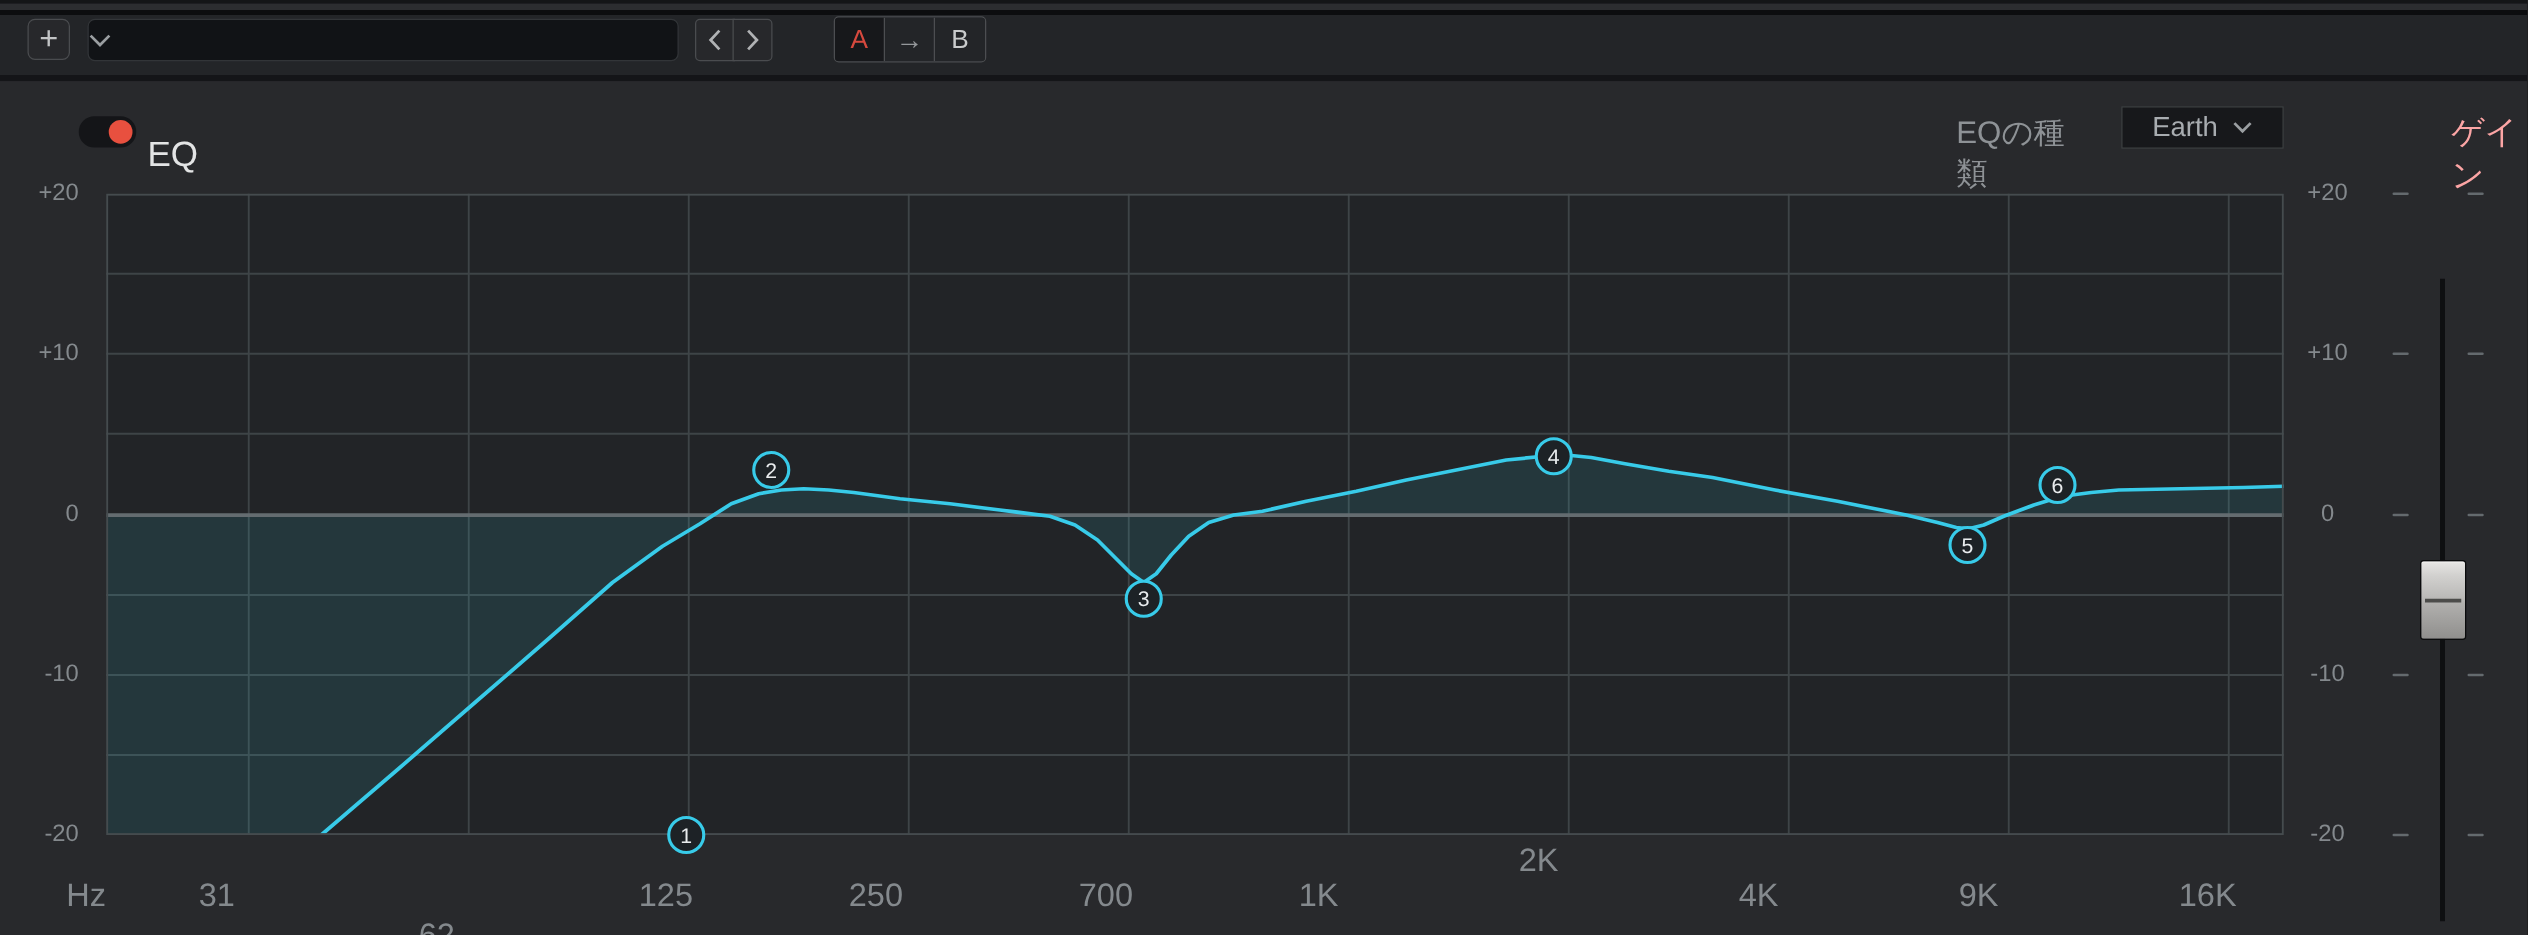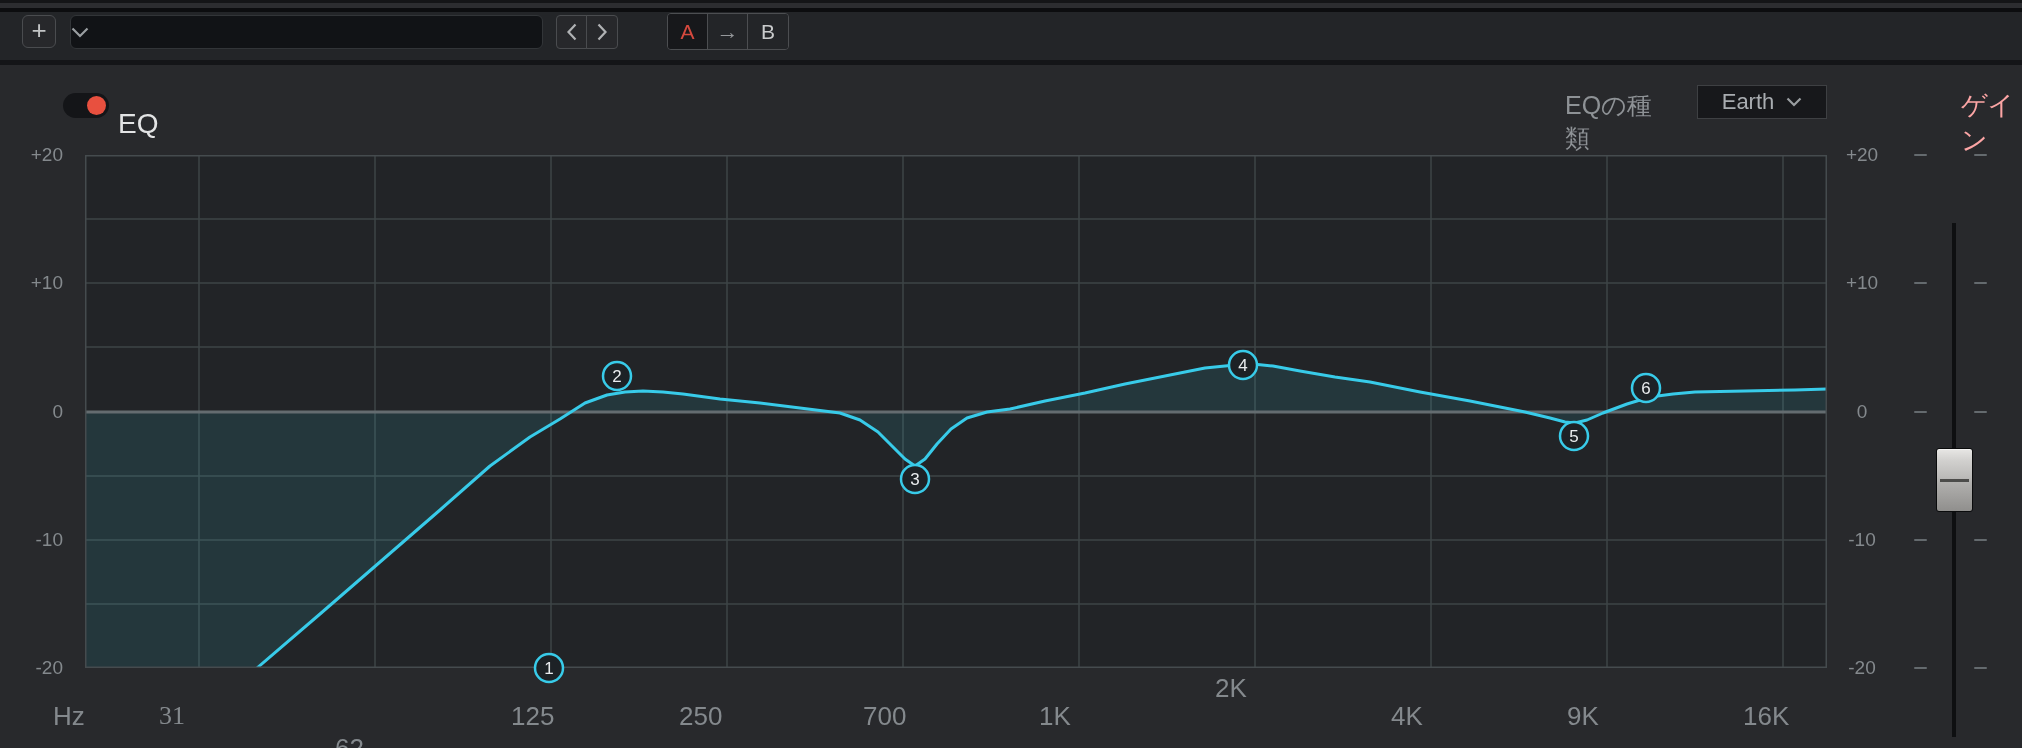--- a/index.html
+++ b/index.html
@@ -194,21 +194,21 @@
     <div class="gtick" style="left: 1974px; top: 411px;"></div>
     <div class="ylabel" style="left: 3px; top: 529px;">-10</div>
     <div class="ylabel right" style="left: 1832px; top: 529px;">-10</div>
     <div class="gtick" style="left: 1914px; top: 539px;"></div>
     <div class="gtick" style="left: 1974px; top: 539px;"></div>
     <div class="ylabel" style="left: 3px; top: 657px;">-20</div>
     <div class="ylabel right" style="left: 1832px; top: 657px;">-20</div>
     <div class="gtick" style="left: 1914px; top: 667px;"></div>
     <div class="gtick" style="left: 1974px; top: 667px;"></div>
     <div class="xlabel" style="left: 53px; top: 701px;">Hz</div>
-    <div class="xlabel" style="left: 159px; top: 701px; font-family: Liberation Serif, serif;">31</div>
+    <div class="xlabel" style="left: 159px; top: 701px;">31</div>
     <div class="xlabel" style="left: 335px; top: 701px; margin-top: 32px;">62</div>
     <div class="xlabel" style="left: 511px; top: 701px;">125</div>
     <div class="xlabel" style="left: 679px; top: 701px;">250</div>
     <div class="xlabel" style="left: 863px; top: 701px;">700</div>
     <div class="xlabel" style="left: 1039px; top: 701px;">1K</div>
     <div class="xlabel" style="left: 1215px; top: 673px;">2K</div>
     <div class="xlabel" style="left: 1391px; top: 701px;">4K</div>
     <div class="xlabel" style="left: 1567px; top: 701px;">9K</div>
     <div class="xlabel" style="left: 1743px; top: 701px;">16K</div>
   </div>

